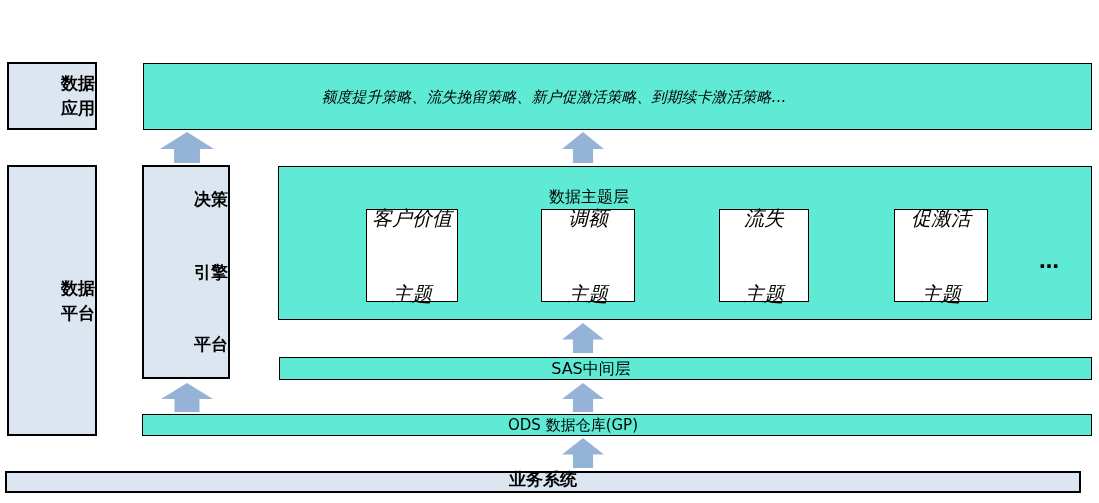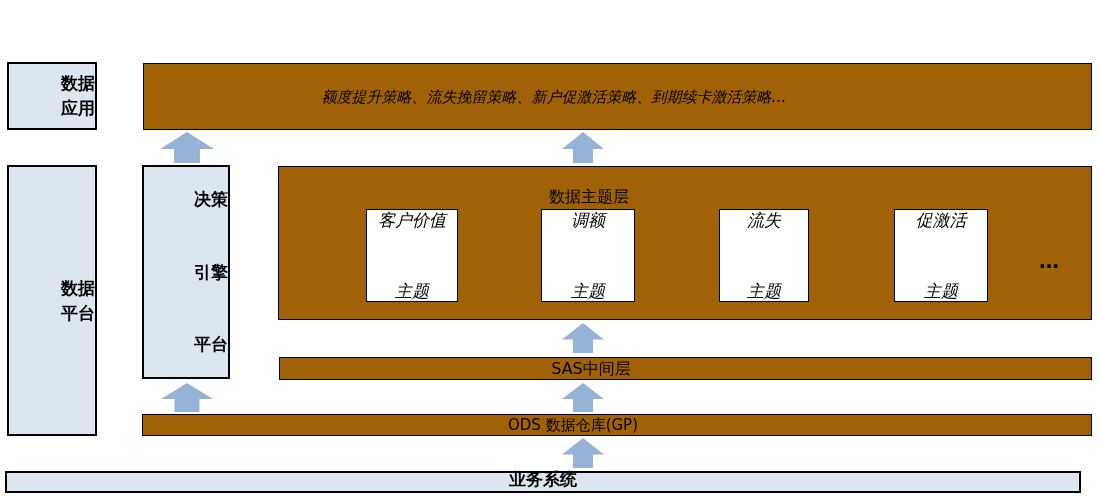--- a/index.html
+++ b/index.html
@@ -14,30 +14,30 @@
     display:flex;align-items:center;justify-content:center;}
   .title-text{font-size:21px;font-weight:bold;letter-spacing:6px;}
   
   .fill-box{background:var(--fill);border:2.5px solid var(--border);
     display:flex;flex-direction:column;align-items:flex-end;justify-content:center;
     font-weight:bold;font-size:17px;line-height:1.45;text-align:center;}
   .app-box{left:7px;top:62px;width:90px;height:68px;}
   .platform-box{left:7px;top:165px;width:90px;height:271px;}
   .engine-box{left:142px;top:165px;width:88px;height:214px;gap:48px;}
   
-  .line-box{background:#a16207;border:1.5px solid var(--border);}
+  .line-box{background:#5eead4;border:1.5px solid var(--border);}
   .strategy-box{left:143px;top:63px;width:949px;height:67px;}
   .strategy-text{position:absolute;left:410px;top:50%;transform:translate(-50%,-50%);
     font-style:italic;font-size:15px;white-space:nowrap;}
   .theme-container{left:278px;top:166px;width:814px;height:154px;}
   .theme-label{position:absolute;left:310px;top:20px;transform:translateX(-50%);
     font-size:16px;white-space:nowrap;}
   .theme-box{position:absolute;top:42px;height:91px;background:#fff;border:1.5px solid var(--border);
     display:flex;flex-direction:column;align-items:center;justify-content:center;
-    font-style:italic;font-size:17px;line-height:1.8;text-align:center;gap:40px;}
+    font-style:italic;font-size:20px;line-height:1.8;text-align:center;gap:40px;}
   .theme-1{left:87px;width:90px;}
   .theme-2{left:262px;width:92px;}
   .theme-3{left:440px;width:88px;text-align:center;}
   .theme-4{left:615px;width:92px;}
   .theme-ellipsis{position:absolute;left:760px;top:84px;font-weight:bold;font-size:20px;line-height:1;}
   .sas-box{left:279px;top:357px;width:813px;height:23px;}
   .sas-label{position:absolute;left:311px;top:50%;transform:translate(-50%,-50%);
     font-size:16px;white-space:nowrap;}
   .ods-box{left:142px;top:414px;width:950px;height:22px;}
   .ods-label{position:absolute;left:430px;top:50%;transform:translate(-50%,-50%);

